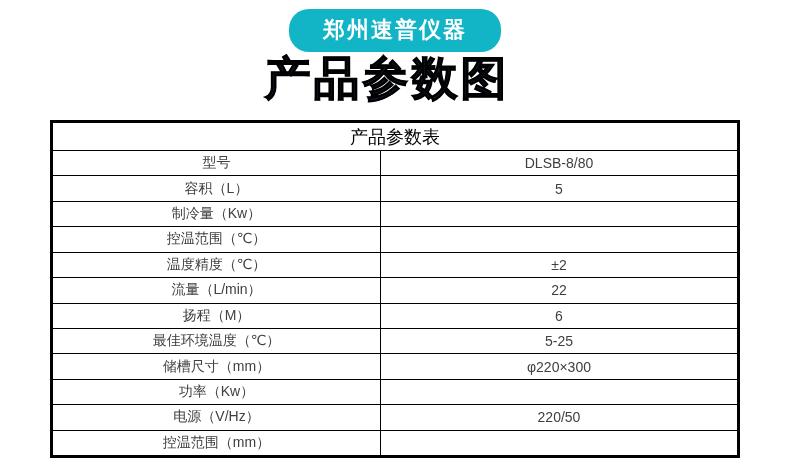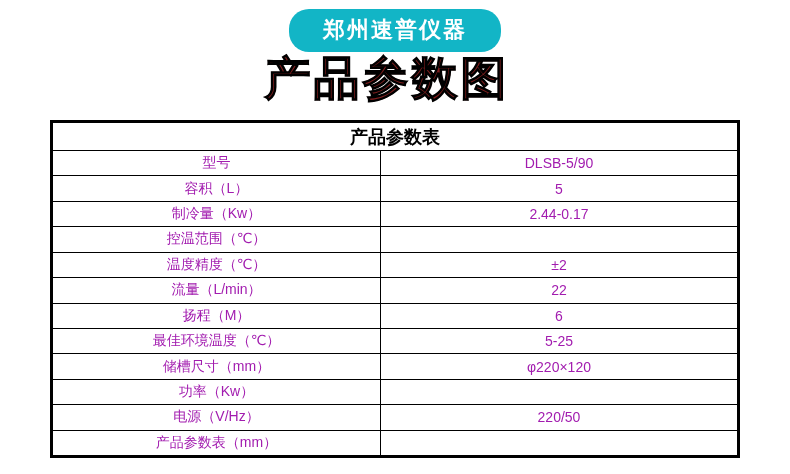--- a/index.html
+++ b/index.html
@@ -24,56 +24,56 @@
     border-radius: 20px;
     white-space: nowrap;
   }
 
   .page-title {
     position: absolute;
     top: 48px; left: 0; right: 16px;
     text-align: center;
     font-size: 46px;
     font-weight: 900;
-    color: #7f1d1d;
+    color: #0f172a;
     letter-spacing: 3px;
     -webkit-text-stroke: 1px #000;
   }
 
   .param-table {
     position: absolute;
     left: 50px; top: 120px;
     width: 690px; height: 338px;
     border: 3px solid #000000;
     display: flex;
     flex-direction: column;
     background: #ffffff;
   }
   .table-title-row {
     height: 28px;
     border-bottom: 1px solid #000000;
     display: flex;
     align-items: center;
     justify-content: center;
     font-size: 18px;
-    font-weight: bold;
+    font-weight: normal;
     color: #000000;
   }
   .tr {
     flex: 1;
     display: flex;
     border-bottom: 1px solid #000000;
   }
   .tr:last-child { border-bottom: none; }
   .td {
     display: flex;
     align-items: center;
     justify-content: center;
     font-size: 14px;
-    color: #a21caf;
+    color: #404040;
   }
   .td.label {
     width: 328px;
     border-right: 1px solid #000000;
   }
   .td.value { flex: 1; }
 </style>
 </head>
 <body>
 
@@ -81,29 +81,28 @@
 
   <div class="brand-badge">郑州速普仪器</div>
 
   <div class="page-title">产品参数图</div>
 
   <div class="param-table">
     <div class="table-title-row">产品参数表</div>
 
     <div class="tr">
       <div class="td label">型号</div>
-      <div class="td value">DLSB-5/90</div>
+      <div class="td value">DLSB-8/80</div>
     </div>
     <div class="tr">
       <div class="td label">容积（L）</div>
       <div class="td value">5</div>
     </div>
     <div class="tr">
       <div class="td label">制冷量（Kw）</div>
-      <div class="td value">2.44-0.17</div>
     </div>
     <div class="tr">
       <div class="td label">控温范围（℃）</div>
     </div>
     <div class="tr">
       <div class="td label">温度精度（℃）</div>
       <div class="td value">±2</div>
     </div>
     <div class="tr">
       <div class="td label">流量（L/min）</div>
@@ -112,27 +111,27 @@
     <div class="tr">
       <div class="td label">扬程（M）</div>
       <div class="td value">6</div>
     </div>
     <div class="tr">
       <div class="td label">最佳环境温度（℃）</div>
       <div class="td value">5-25</div>
     </div>
     <div class="tr">
       <div class="td label">储槽尺寸（mm）</div>
-      <div class="td value">φ220×120</div>
+      <div class="td value">φ220×300</div>
     </div>
     <div class="tr">
       <div class="td label">功率（Kw）</div>
     </div>
     <div class="tr">
       <div class="td label">电源（V/Hz）</div>
       <div class="td value">220/50</div>
     </div>
     <div class="tr">
-      <div class="td label">产品参数表（mm）</div>
+      <div class="td label">控温范围（mm）</div>
     </div>
   </div>
 
 </div>
 
 </body></html>

